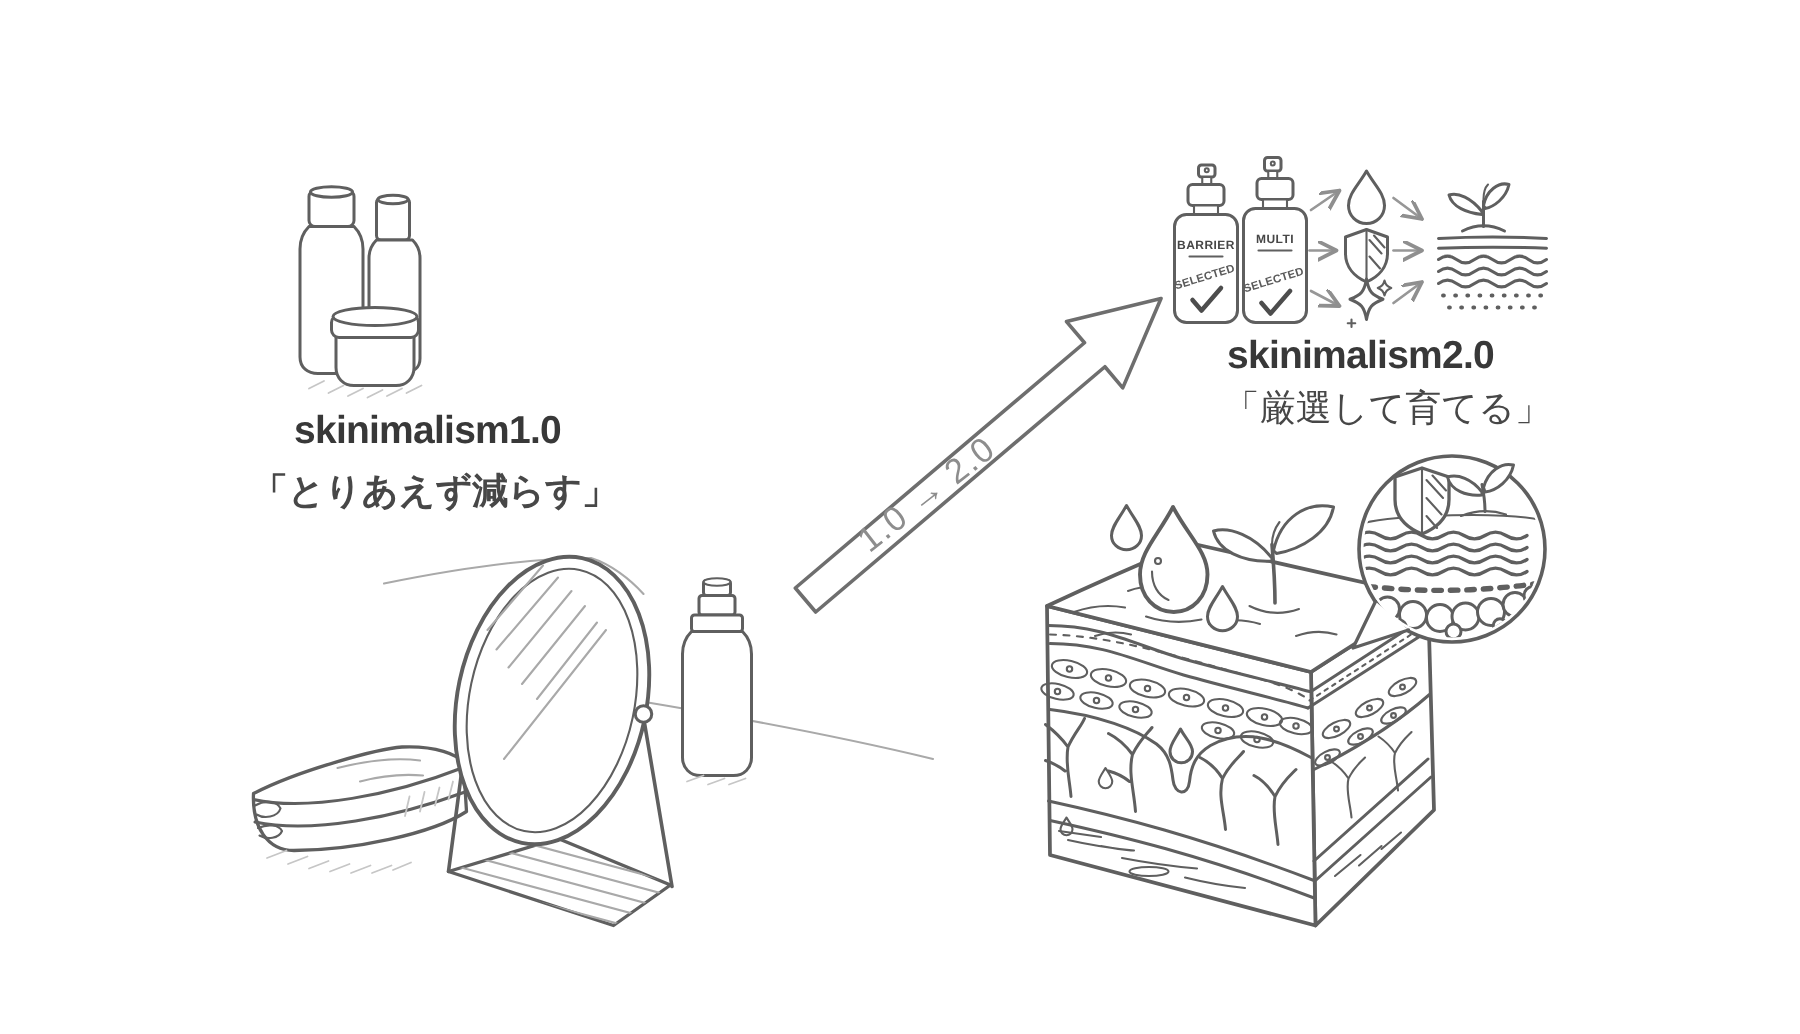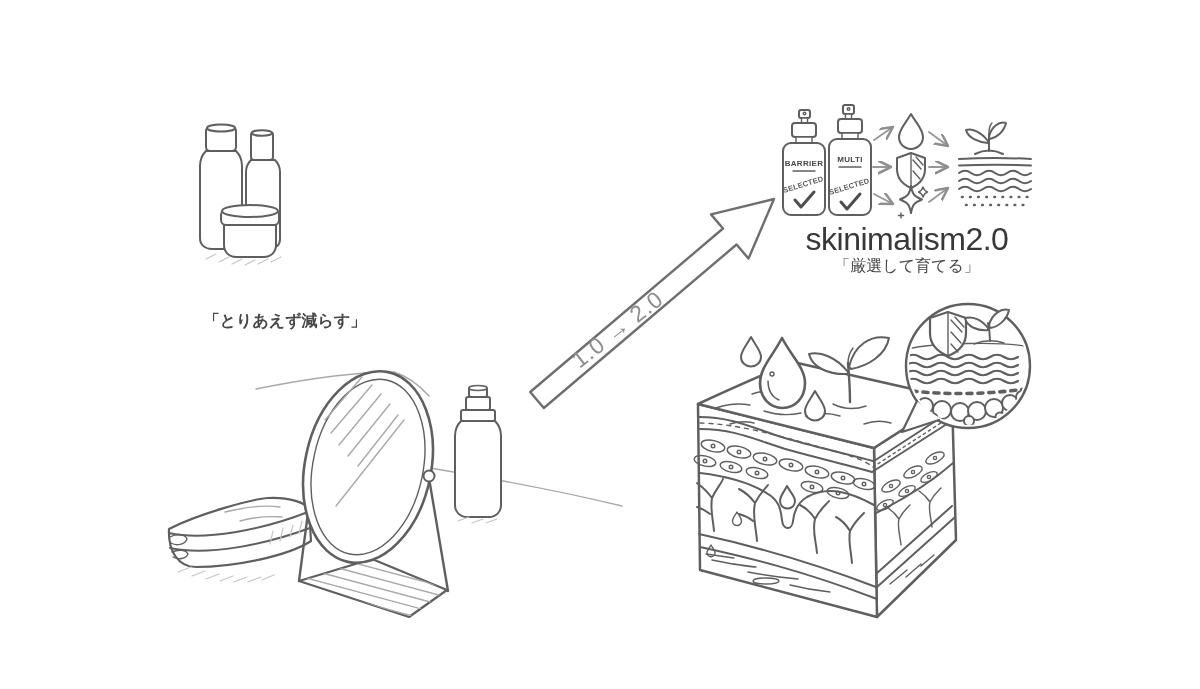--- a/index.html
+++ b/index.html
@@ -15,23 +15,23 @@
   .xlight{stroke:#c6c6c6;stroke-width:1.2;}
   .edge{stroke-width:2.5;}
   .flow{stroke:#979797;stroke-width:1.8;marker-end:url(#ah);}
   .check{stroke:#4d4d4d;stroke-width:3;}
   .dots{stroke:#5f5f5f;stroke-width:2.6;stroke-dasharray:0.6 7.5;stroke-linecap:round;}
   .pebbles{stroke:#5f5f5f;stroke-width:3.6;stroke-dasharray:5 6;stroke-linecap:round;}
   .lbl{font:bold 8px "Liberation Sans",sans-serif;fill:#474747;stroke:none;
        text-anchor:middle;letter-spacing:.3px;}
   .stamp{font:bold 7.5px "Liberation Sans",sans-serif;fill:#5a5a5a;stroke:none;
        text-anchor:middle;letter-spacing:.2px;}
-  .title{position:absolute;font-weight:normal;font-size:32px;color:#383838;
+  .title{position:absolute;font-weight:bold;font-size:26px;color:#383838;
        text-align:center;letter-spacing:-0.5px;white-space:nowrap;}
-  .subtitle{position:absolute;font-size:16px;color:#474747;text-align:center;white-space:nowrap;}
+  .subtitle{position:absolute;font-size:24px;color:#474747;text-align:right;white-space:nowrap;}
   .arrow-label{position:absolute;left:551px;top:316px;width:134px;height:28px;
        font-size:23px;color:#8d8d8d;text-align:center;letter-spacing:1px;
        transform:rotate(-38deg);white-space:nowrap;}
 </style>
 </head>
 <body>
 
 <div class="canvas">
 
 <svg width="1200" height="689" viewBox="0 0 1200 689">
@@ -335,20 +335,21 @@
     </g>
     <g>
       <path d="M990,341 C990,333 989,328 988,323"></path>
       <path class="fillw" d="M988,328 C981,319 972,316 965,318 C967,327 978,331 988,330 Z"></path>
       <path class="fillw" d="M989,325 C992,314 1001,308 1009,310 C1007,320 998,327 990,328 Z"></path>
       <path class="thin" d="M974,344 q15,-6 30,-1"></path>
     </g>
   </g>
 </svg>
 
+<div class="title" style="left:172px;top:271px;width:226px;">skinimalism1.0</div>
 <div class="subtitle" style="left:158px;top:311px;width:254px;font-weight:bold;">「とりあえず減らす」</div>
 
 <div class="arrow-label">1.0 → 2.0</div>
 
 <div class="title" style="left:793px;top:221px;width:228px;">skinimalism2.0</div>
 <div class="subtitle" style="left:780px;top:256px;width:254px;">「厳選して育てる」</div>
 
 </div>
 
 </body></html>

